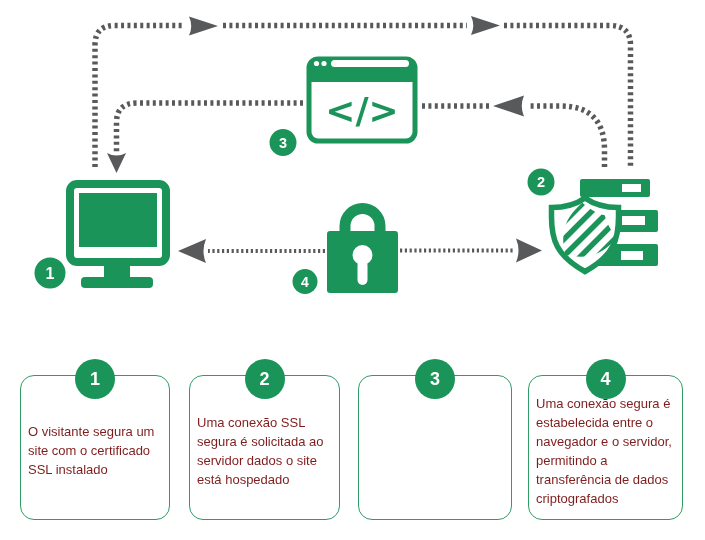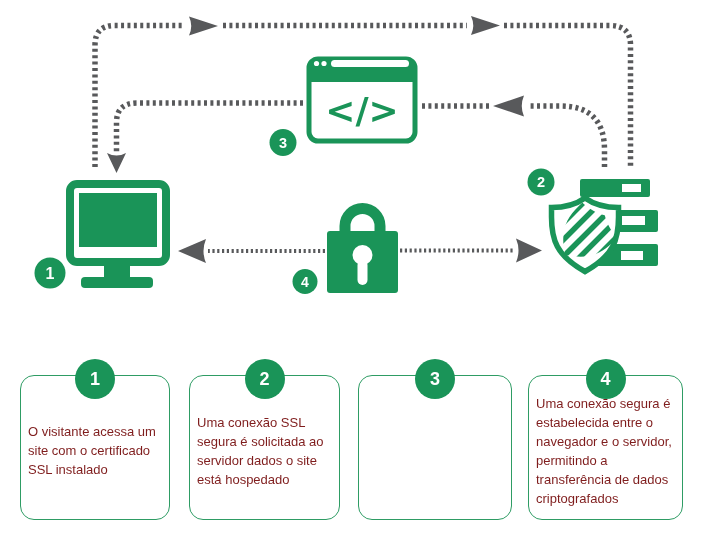--- a/index.html
+++ b/index.html
@@ -124,21 +124,21 @@
     <g>
       <circle cx="305" cy="281.5" r="12.5" fill="#1a9458"></circle>
       <text x="305" y="286.5" text-anchor="middle" fill="#ffffff" font-size="14" font-weight="bold">4</text>
     </g>
   </svg>
 
   <div class="cards">
 
     <div class="step-card" style="left:20px; width:150px;">
       <div class="step-badge">1</div>
-      <div class="step-text">O visitante acessa um site com o certificado SSL instalado</div>
+      <div class="step-text">O visitante segura um site com o certificado SSL instalado</div>
     </div>
 
     <div class="step-card" style="left:189px; width:151px;">
       <div class="step-badge">2</div>
       <div class="step-text">Uma conexão SSL segura é solicitada ao servidor dados o site está hospedado</div>
     </div>
 
     <div class="step-card" style="left:358px; width:154px;">
       <div class="step-badge">3</div>
     </div>

